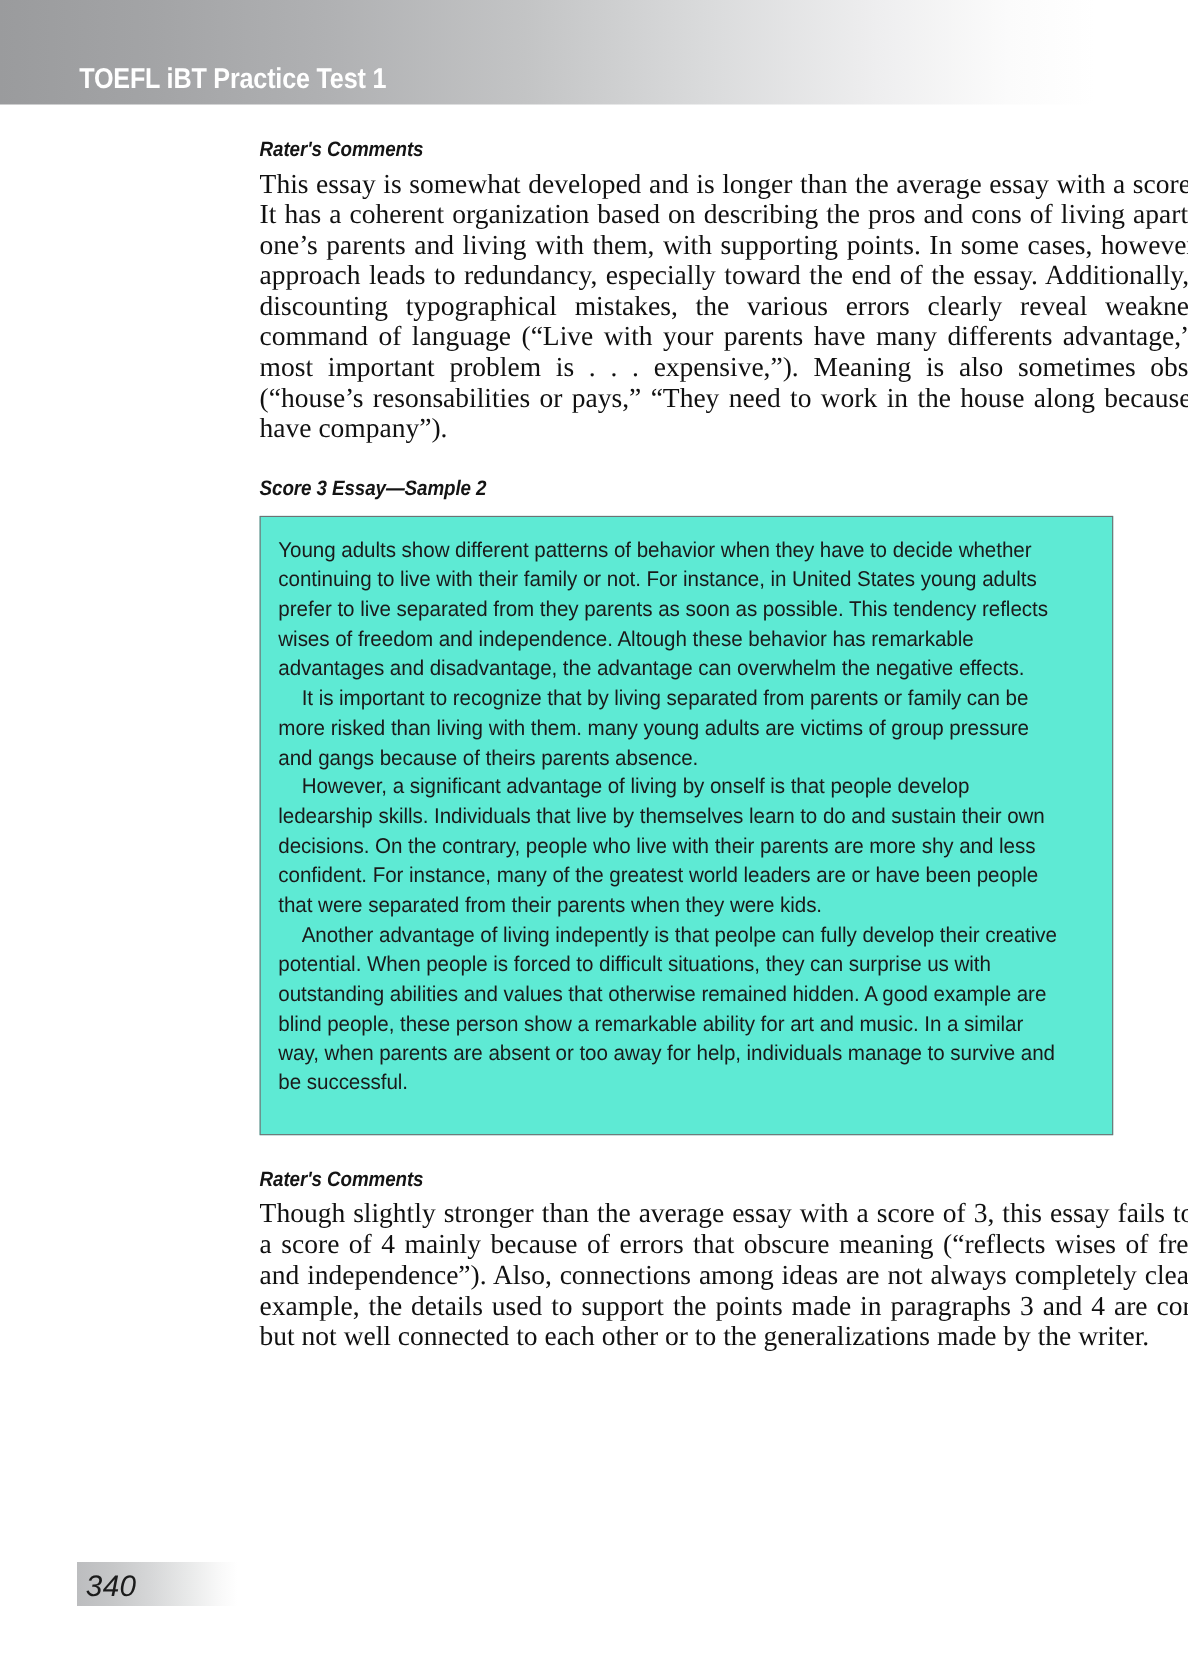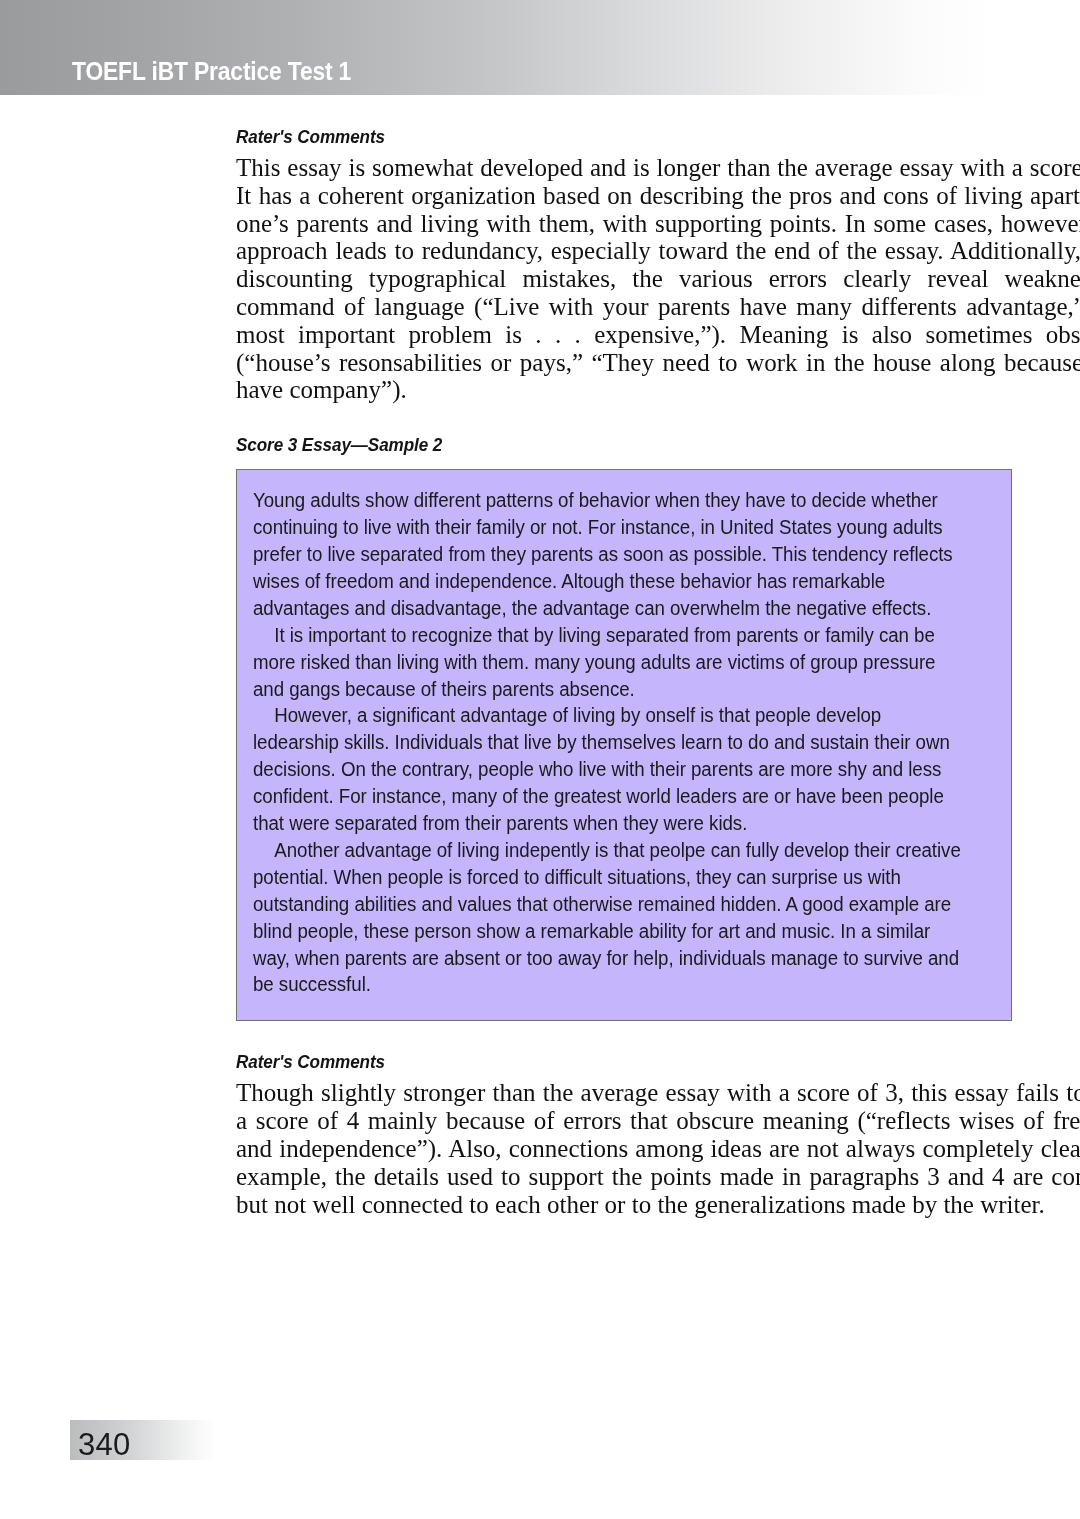--- a/index.html
+++ b/index.html
@@ -80,22 +80,22 @@
   }
 
   .gap-after-prose { height: 30px; }
 
   
   .essay-box {
     margin-top: 13px;
     border: 1.4px solid #6f7072;
     box-sizing: border-box;
     width: 776px;
-    padding: 17px 20px 22px 16px;
-    background: #c4b5fd;
+    padding: 17px 20px 33px 16px;
+    background: #5eead4;
   }
   .essay-p {
     font-family: "Liberation Sans", sans-serif;
     font-size: 19.4px;
     line-height: 26.9px;
     color: #1a1a1a;
     margin: 0;
     text-align: left;
     transform: scaleX(0.965);
     transform-origin: left top;
@@ -116,23 +116,24 @@
         #d6d7d8 46%,
         #e9eaea 70%,
         #f8f8f8 88%,
         #ffffff 100%);
   }
   .folio-num {
     position: absolute;
     left: 78px;
     top: 1427px;
     font-family: "Liberation Sans", sans-serif;
-    font-size: 31px;
+    font-size: 27px;
     color: #1b1b1b;
     letter-spacing: 0.3px;
+    font-style: italic;
   }
 </style>
 </head>
 <body>
 
 <div class="header-bar">
   <div class="header-title">TOEFL iBT Practice Test 1</div>
 </div>
 
 <div class="column">

